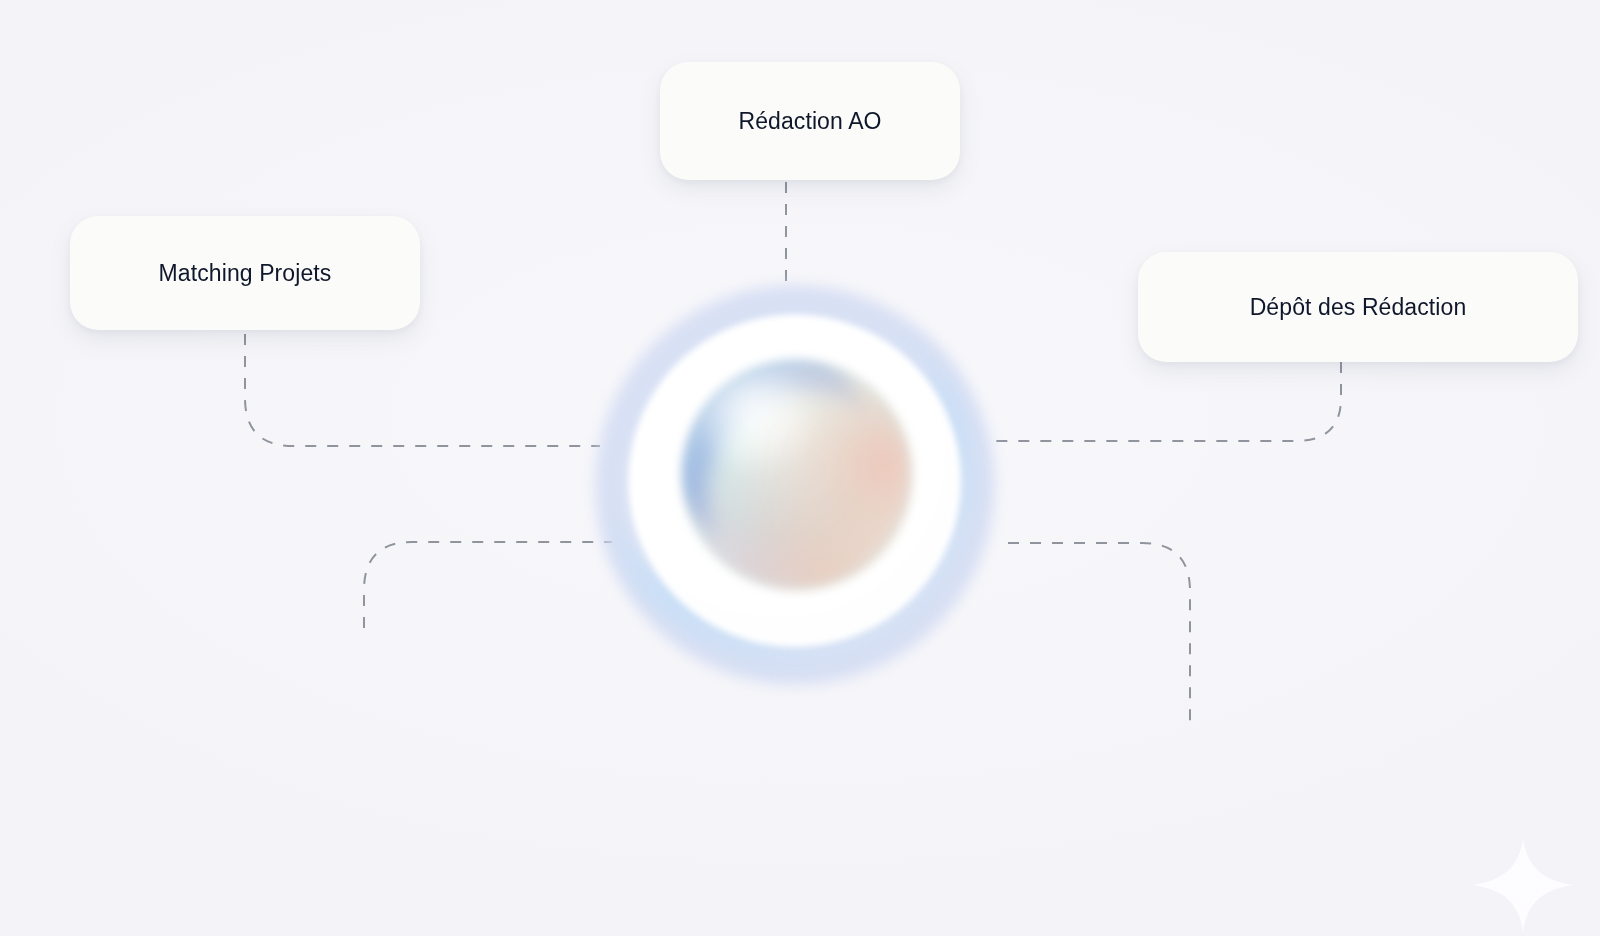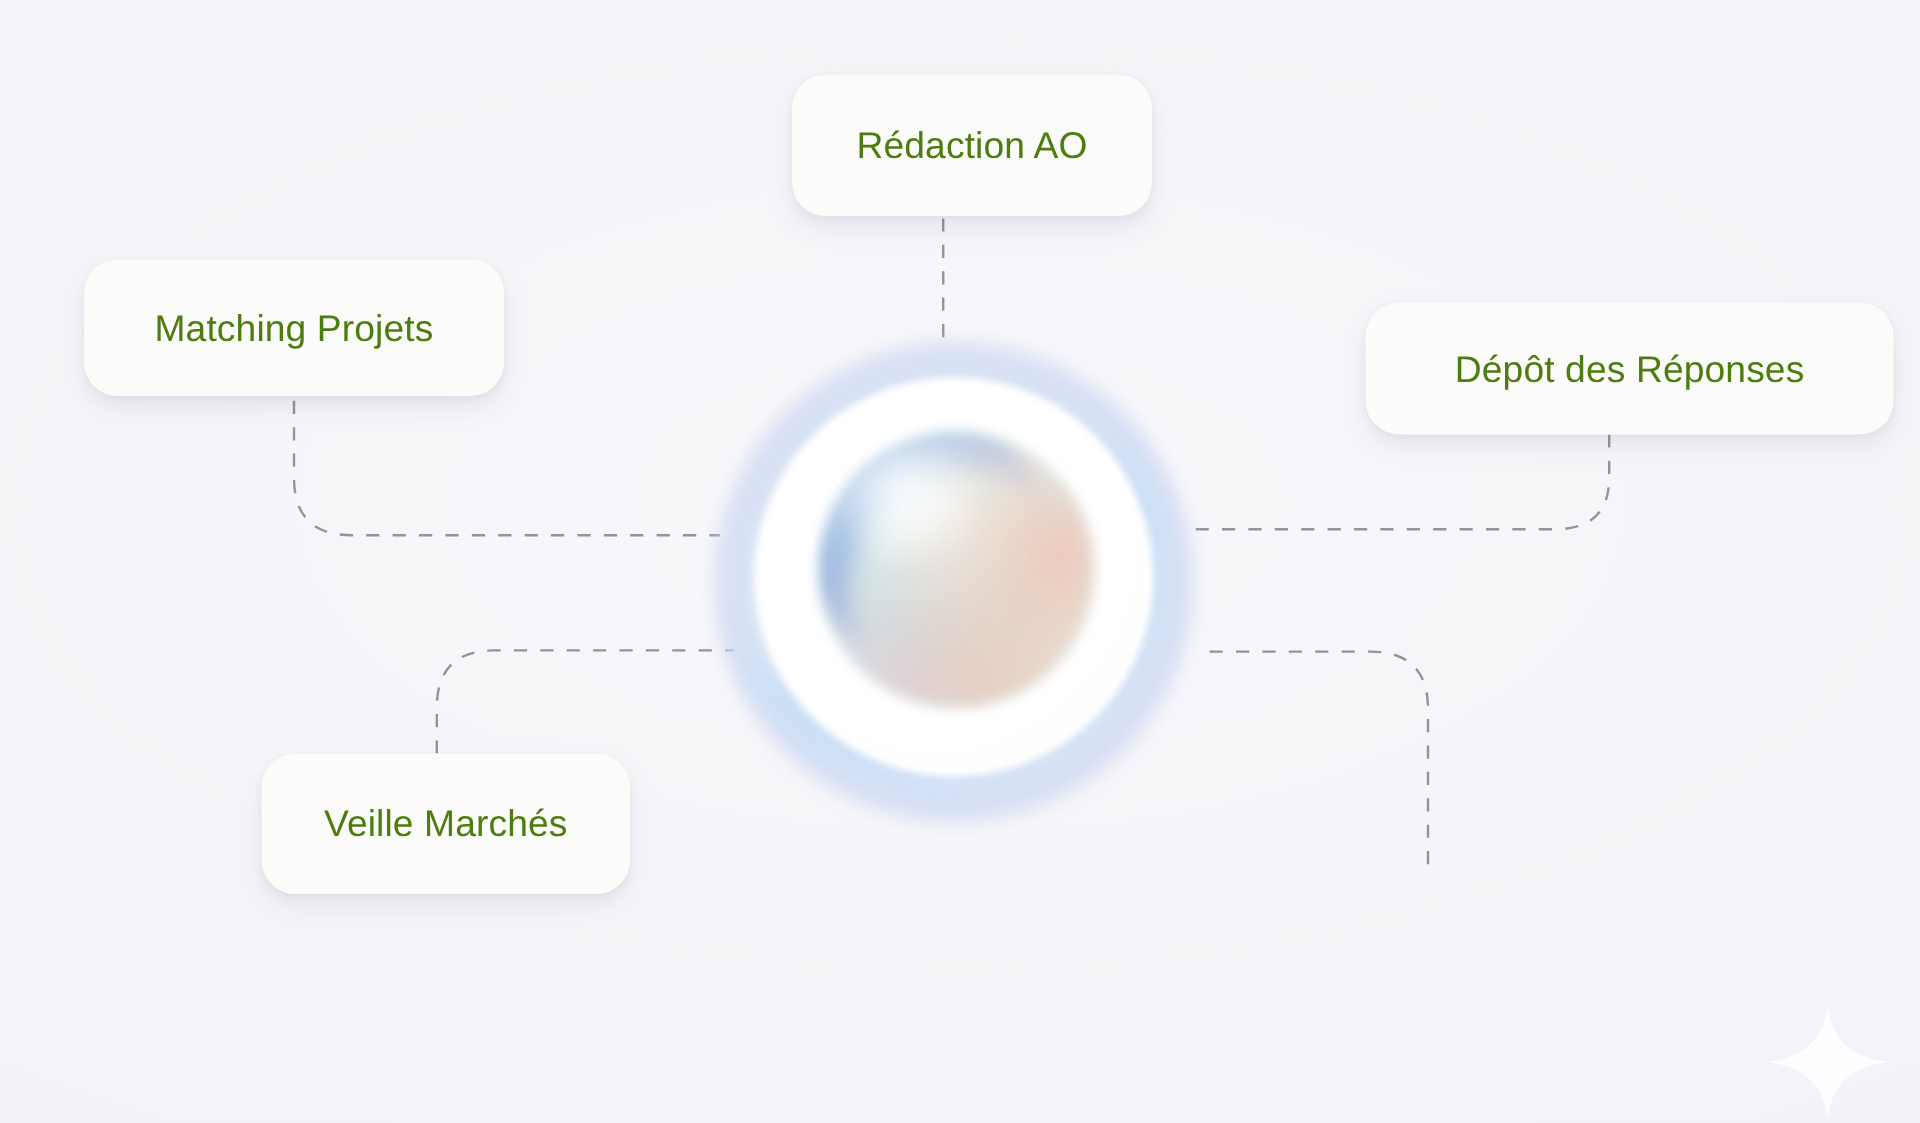--- a/index.html
+++ b/index.html
@@ -142,22 +142,22 @@
     border-radius: 28px;
     box-shadow:
       0 10px 22px rgba(82,86,120,0.10),
       0 2px 6px rgba(82,86,120,0.06);
     display: flex;
     align-items: center;
     justify-content: center;
     box-sizing: border-box;
   }
   .node-label {
-    color: #4d7c0f;
-    font-size: 31px;
+    color: #0f172a;
+    font-size: 23px;
     letter-spacing: 0.1px;
     white-space: nowrap;
     line-height: 1;
   }
 </style>
 </head>
 <body>
 
 <div id="stage">
 
@@ -181,25 +181,22 @@
 
   <div class="node" style="left:660px; top:62px; width:300px; height:118px;">
     <span class="node-label">Rédaction AO</span>
   </div>
 
   <div class="node" style="left:70px; top:216px; width:350px; height:114px;">
     <span class="node-label">Matching Projets</span>
   </div>
 
   <div class="node" style="left:1138px; top:252px; width:440px; height:110px;">
-    <span class="node-label">Dépôt des Réponses</span>
-  </div>
-
-  <div class="node" style="left:218px; top:628px; width:307px; height:117px;">
-    <span class="node-label">Veille Marchés</span>
-  </div>
+    <span class="node-label">Dépôt des Rédaction</span>
+  </div>
+
 
 
   <svg class="sparkle" style="left:1468px; top:834px;" width="110" height="102" viewBox="0 0 110 102">
     <path d="M55 4 C59 34 76 47 106 51 C76 55 59 68 55 98 C51 68 34 55 4 51 C34 47 51 34 55 4 Z" fill="#fdfdff"></path>
   </svg>
 
 </div>
 
 </body></html>

